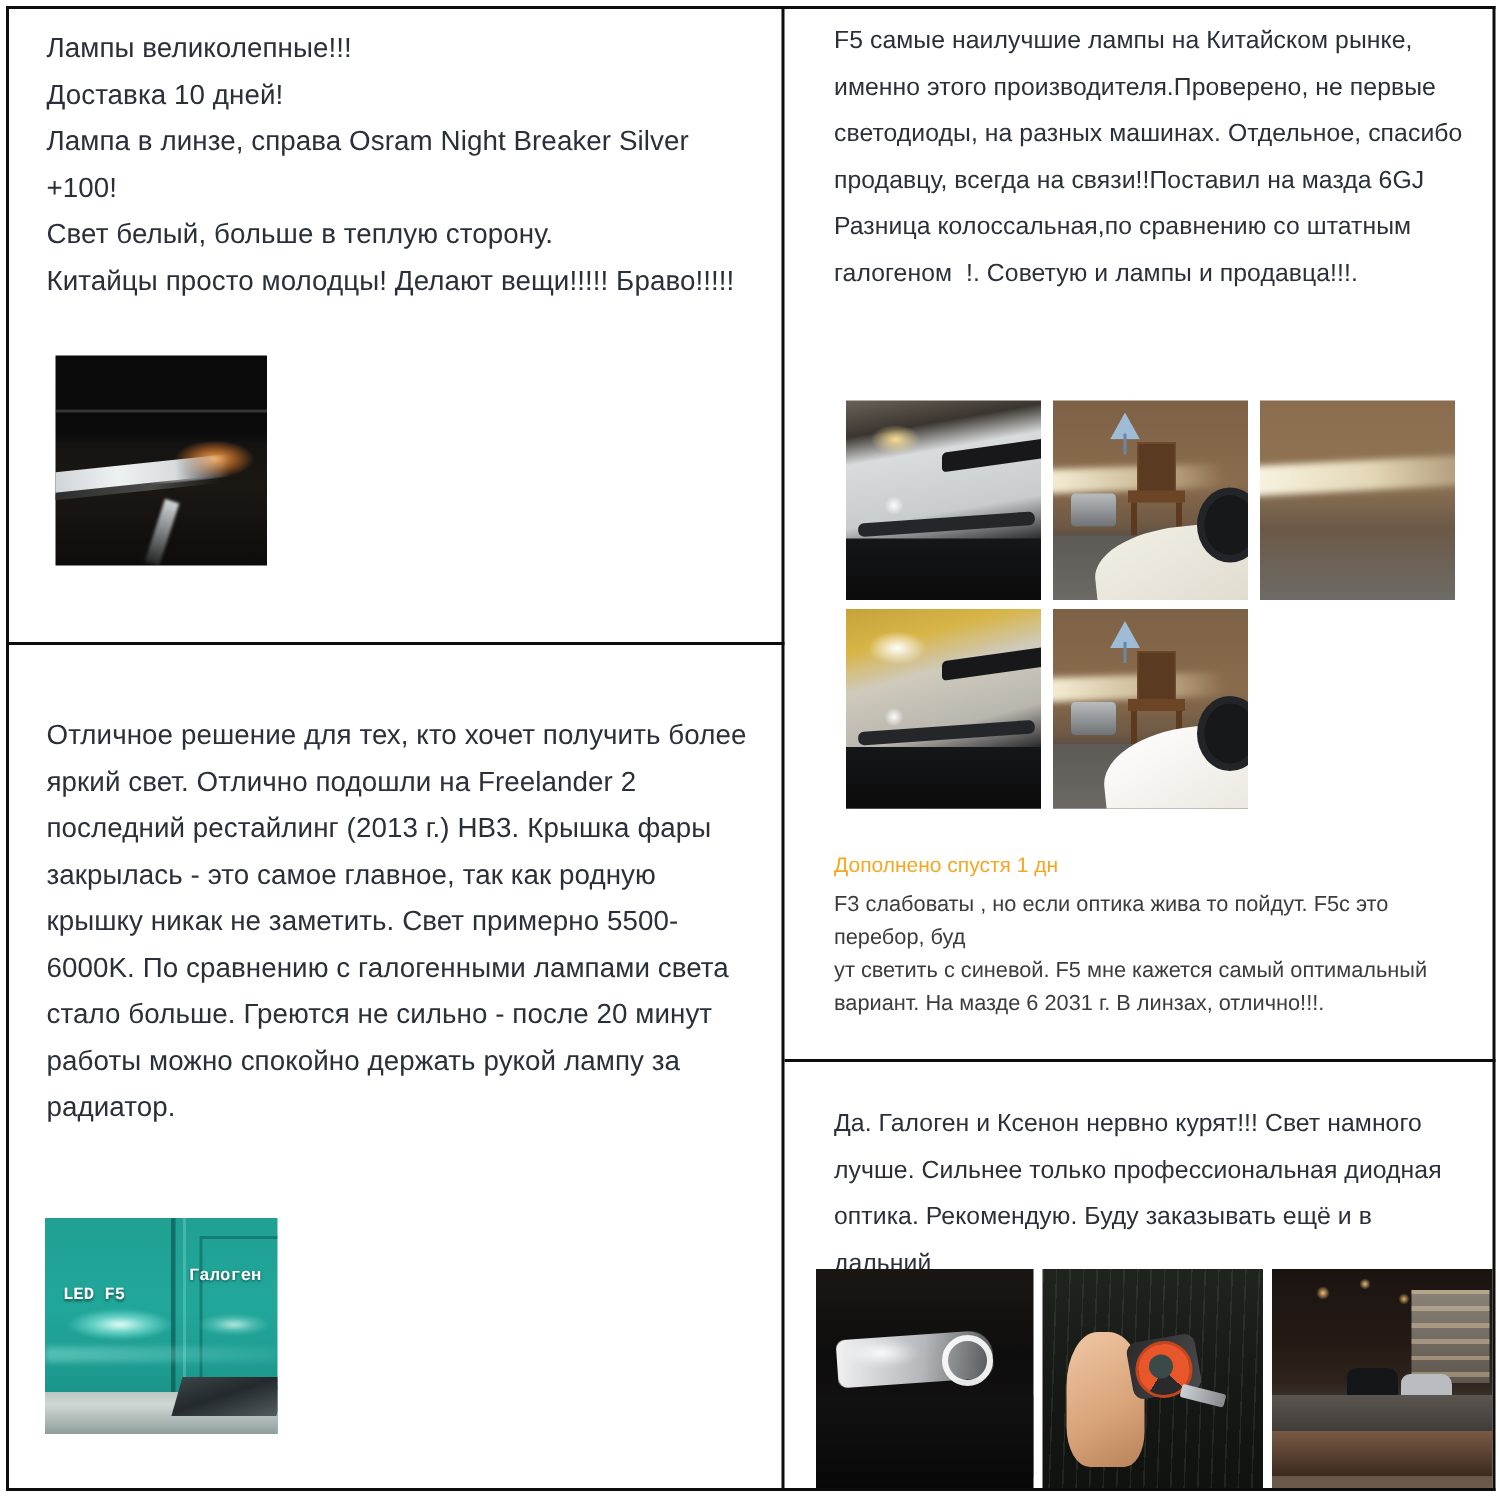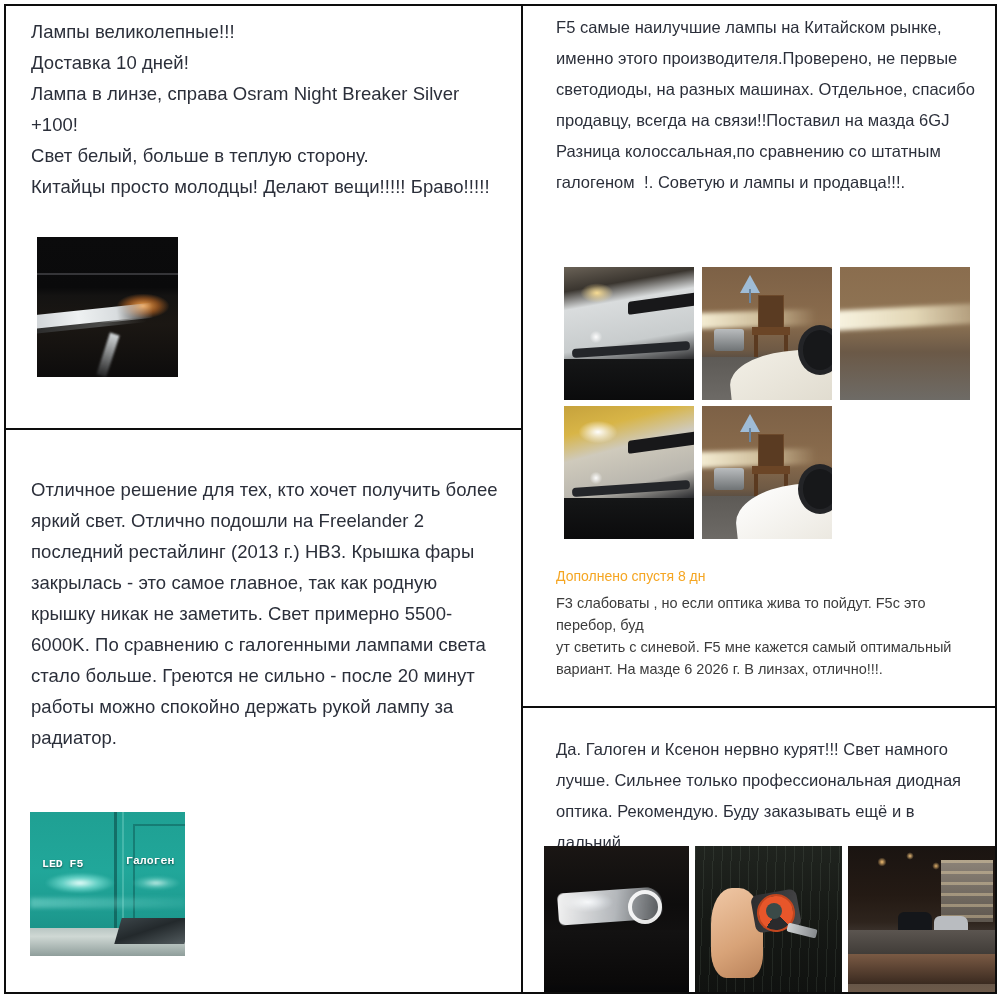--- a/index.html
+++ b/index.html
@@ -124,21 +124,21 @@
     position:absolute;left:88px;top:106px;width:70px;height:26px;
     background:linear-gradient(160deg,#3b4448 0%,#23292c 45%,#525b5e 100%);
     transform:skewX(-16deg);
   }
   .ph-teal .lbl{
     position:absolute;color:#fff;font-size:11.5px;font-weight:bold;
     text-shadow:0 1px 2px rgba(0,0,0,.55);
     font-family:Liberation Mono, monospace;
   }
   .ph-teal .lbl-led{left:12px;top:45px;}
-  .ph-teal .lbl-hal{left:96px;top:42px;}
+  .ph-teal .lbl-hal{left:96px;top:32px;}
 
   
   .ph-car-day{
     background:
       radial-gradient(circle 9px at 32px 70px, rgba(255,255,255,.95), rgba(255,255,255,0) 70%),
       radial-gradient(ellipse 22px 13px at 33px 26px, rgba(255,226,150,.95), rgba(190,150,70,0) 75%),
       linear-gradient(170deg,#6a6257 0%,#3a352f 16%,#d9dcdd 28%,#c8cccd 55%,#2a2a2c 74%,#131314 100%);
   }
   .ph-car-day .grille{position:absolute;left:64px;top:30px;width:70px;height:13px;background:#18181a;transform:skewY(-8deg);border-radius:3px;}
   .ph-car-day .lip{position:absolute;left:8px;top:78px;width:118px;height:9px;background:#24262a;transform:rotate(-4deg);border-radius:4px;}
@@ -327,23 +327,23 @@
       <div class="chair-seat"></div>
       <div class="chair-leg1"></div>
       <div class="chair-leg2"></div>
       <div class="gen"></div>
       <div class="floor"></div>
       <div class="hood" style="left:34px;top:78px;width:130px;height:70px;background:linear-gradient(155deg,#ffffff,#e6e2d8);"></div>
       <div class="tire"></div>
     </div>
 
     <div class="addendum">
-      <div class="addendum-label">Дополнено спустя 8 дн</div>
+      <div class="addendum-label">Дополнено спустя 1 дн</div>
       <div class="review-body t-small">F3 слабоваты , но если оптика жива то пойдут. F5c это перебор, буд
-ут светить с синевой. F5 мне кажется самый оптимальный вариант. На мазде 6 2026 г. В линзах, отлично!!!.</div>
+ут светить с синевой. F5 мне кажется самый оптимальный вариант. На мазде 6 2031 г. В линзах, отлично!!!.</div>
     </div>
   </div>
 
   <div class="panel panel-br">
     <div class="review-body t-right text-br">Да. Галоген и Ксенон нервно курят!!! Свет намного лучше. Сильнее только профессиональная диодная оптика. Рекомендую. Буду заказывать ещё и в дальний</div>
 
     <div class="photo ph-night-head" style="left:21px;top:138px;width:145px;height:146px;">
       <div class="lamp"></div>
       <div class="ring"></div>
       <div class="body"></div>

